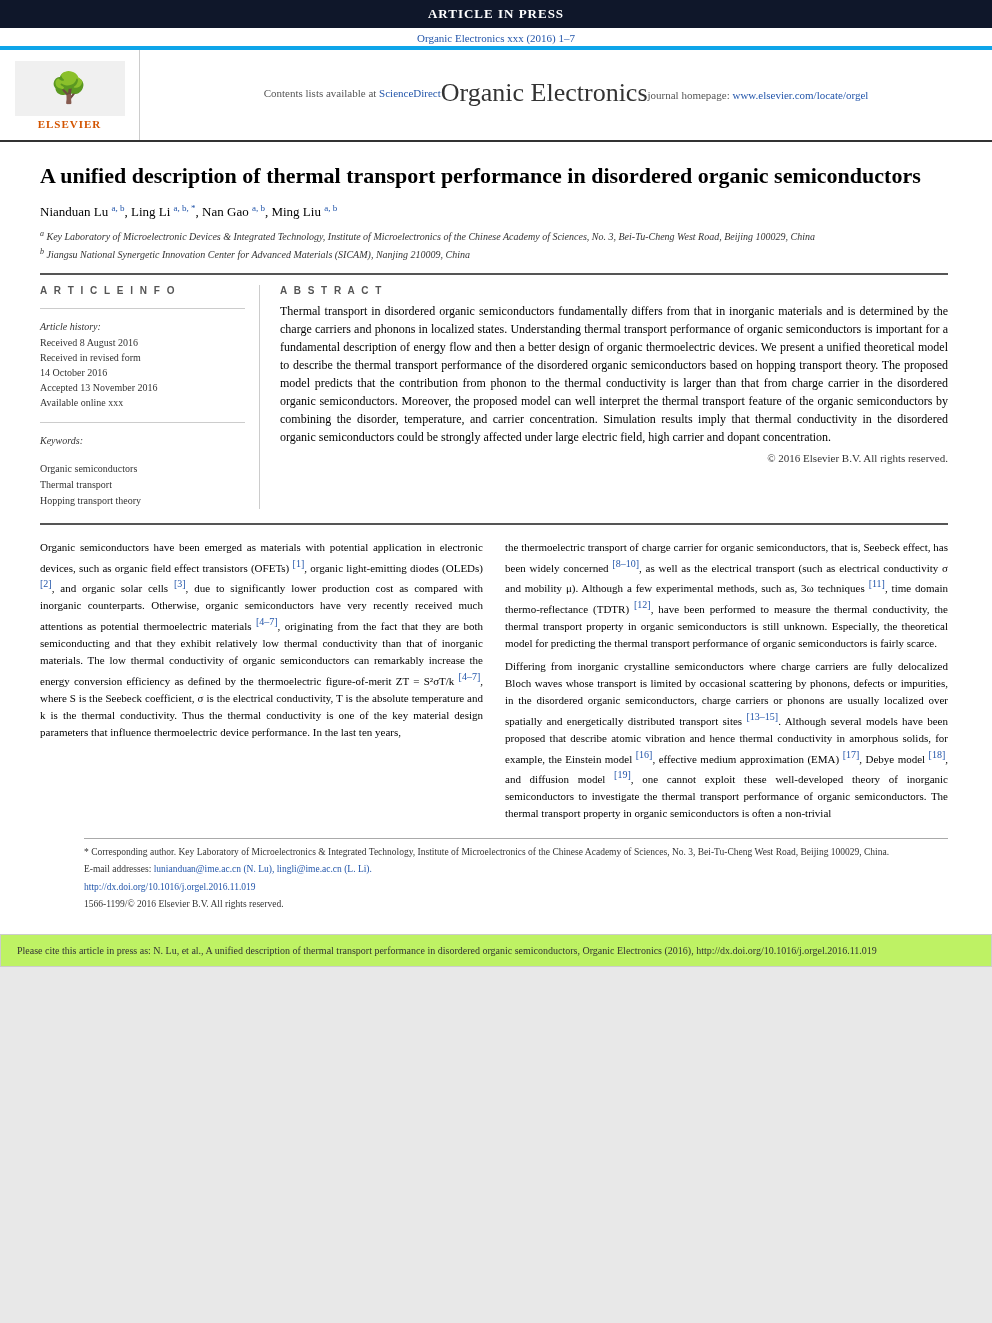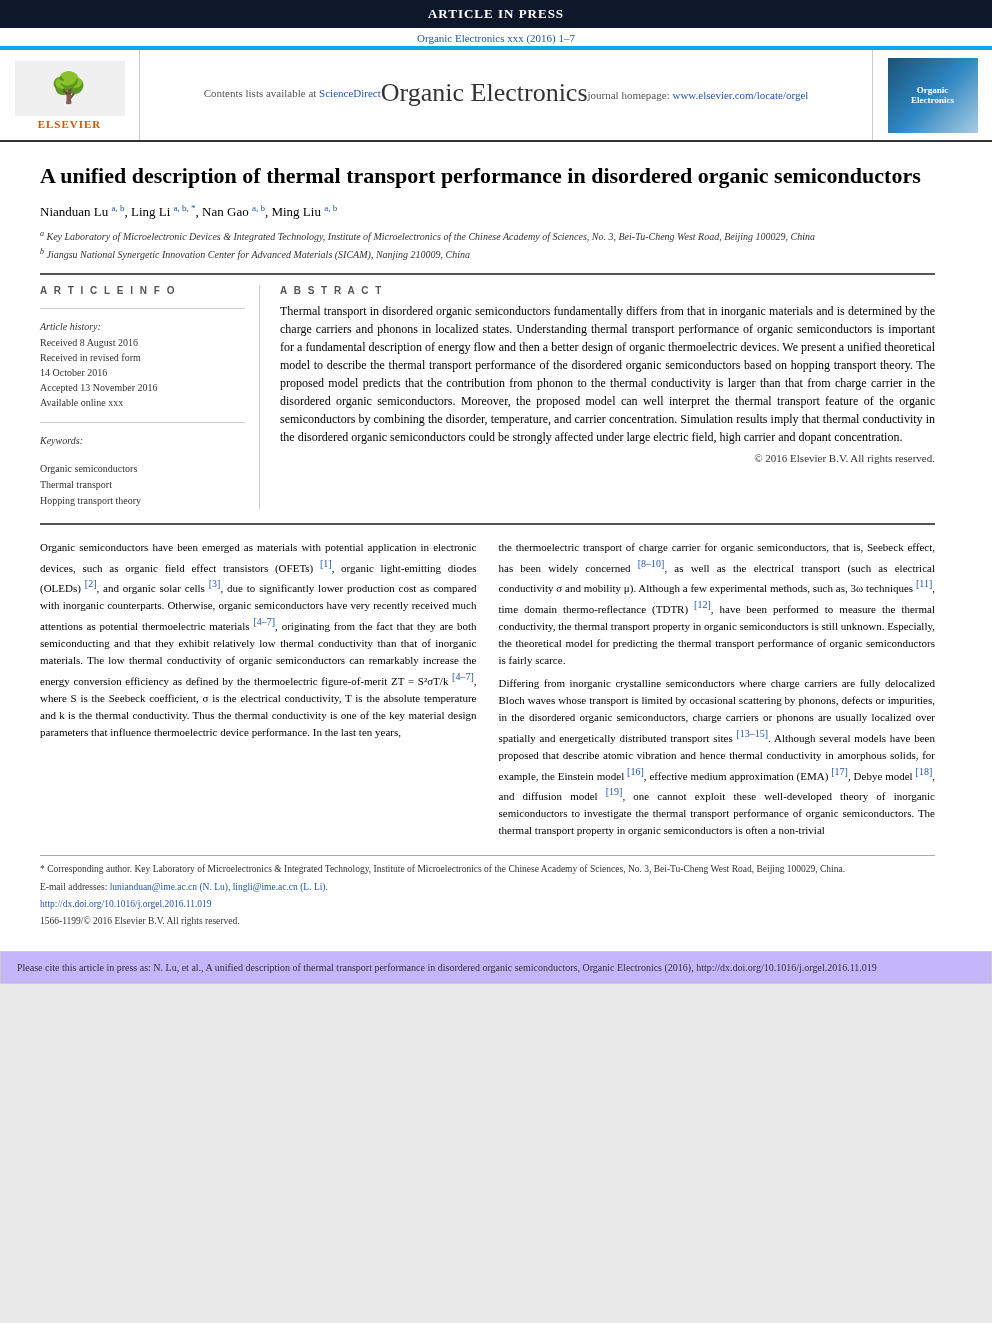--- a/index.html
+++ b/index.html
@@ -120,21 +120,21 @@
       align-items: center;
       justify-content: center;
       font-size: 8px;
       color: white;
       text-align: center;
       font-weight: bold;
     }
 
     
     .main-content {
-      padding: 20px 57px 10px 40px;
+      padding: 20px 44px 10px 40px;
     }
     .paper-title {
       font-size: 22px;
       font-weight: bold;
       color: #000;
       margin-bottom: 12px;
       line-height: 1.3;
       font-family: 'Times New Roman', serif;
     }
     .authors-line {
@@ -266,32 +266,33 @@
     }
 
     
     .footnote-section {
       border-top: 1px solid #aaa;
       margin-top: 10px;
       padding-top: 6px;
       font-size: 9.5px;
       color: #333;
       line-height: 1.5;
+      margin-left: 44px;
     }
     .footnote-item {
       margin-bottom: 3px;
     }
     .footnote-link {
       color: #2255aa;
       text-decoration: none;
     }
 
     
     .citation-bar {
-      background: #c4b5fd;
+      background: #bef264;
       border: 1px solid #ccc;
       padding: 8px 16px;
       font-size: 10px;
       color: #333;
       margin: 10px 0 0 0;
       line-height: 1.5;
     }
   </style>
 </head>
 <body>
@@ -320,25 +321,20 @@
         <span>Contents lists available at</span>
         <a class="sciencedirect-link" href="#">ScienceDirect</a>
       </div>
       <div class="journal-title">Organic Electronics</div>
       <div class="journal-homepage">
         <span>journal homepage:</span>
         <a class="homepage-link" href="#">www.elsevier.com/locate/orgel</a>
       </div>
     </div>
 
-    <div class="journal-cover-box">
-      <div class="journal-cover">
-        <span style="font-size:9px; color:white; text-align:center;">Organic<br>Electronics</span>
-      </div>
-    </div>
   </div>
 
   <div class="main-content">
 
     <div class="paper-title">A unified description of thermal transport performance in disordered organic semiconductors</div>
 
     <div class="authors-line">
       <span class="author-name">Nianduan Lu</span>
       <sup class="author-sup">a, b</sup>,
       <span class="author-name">Ling Li</span>

